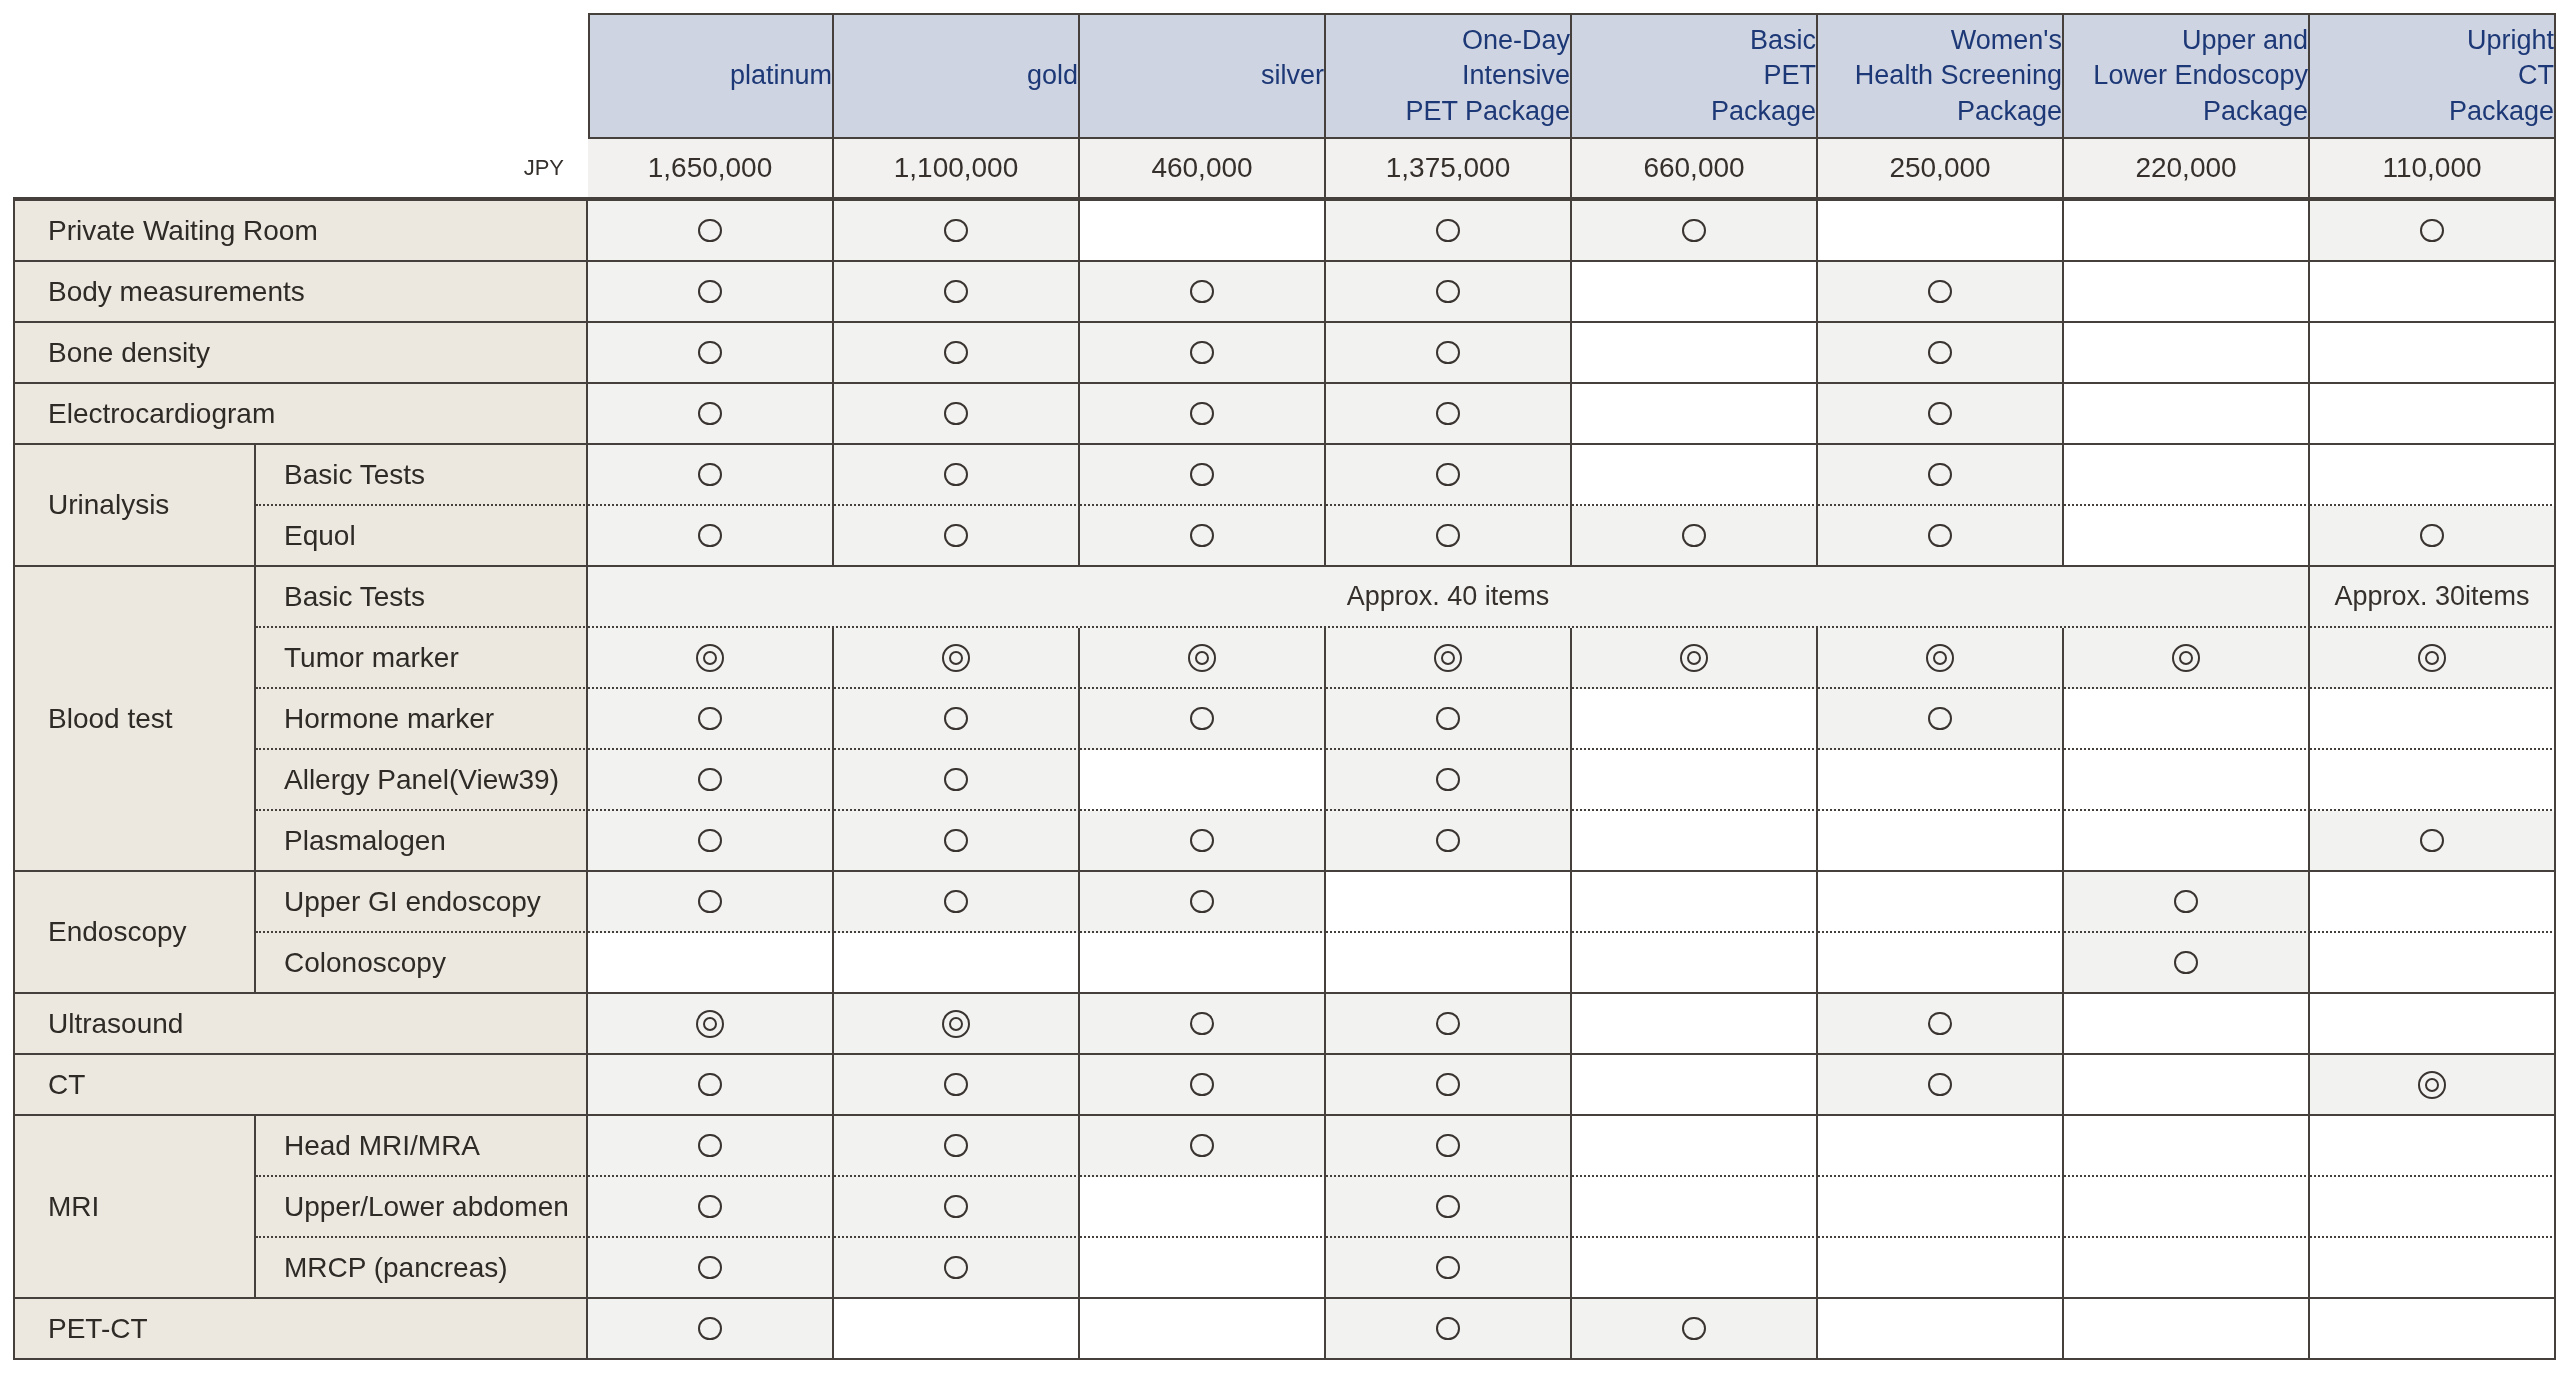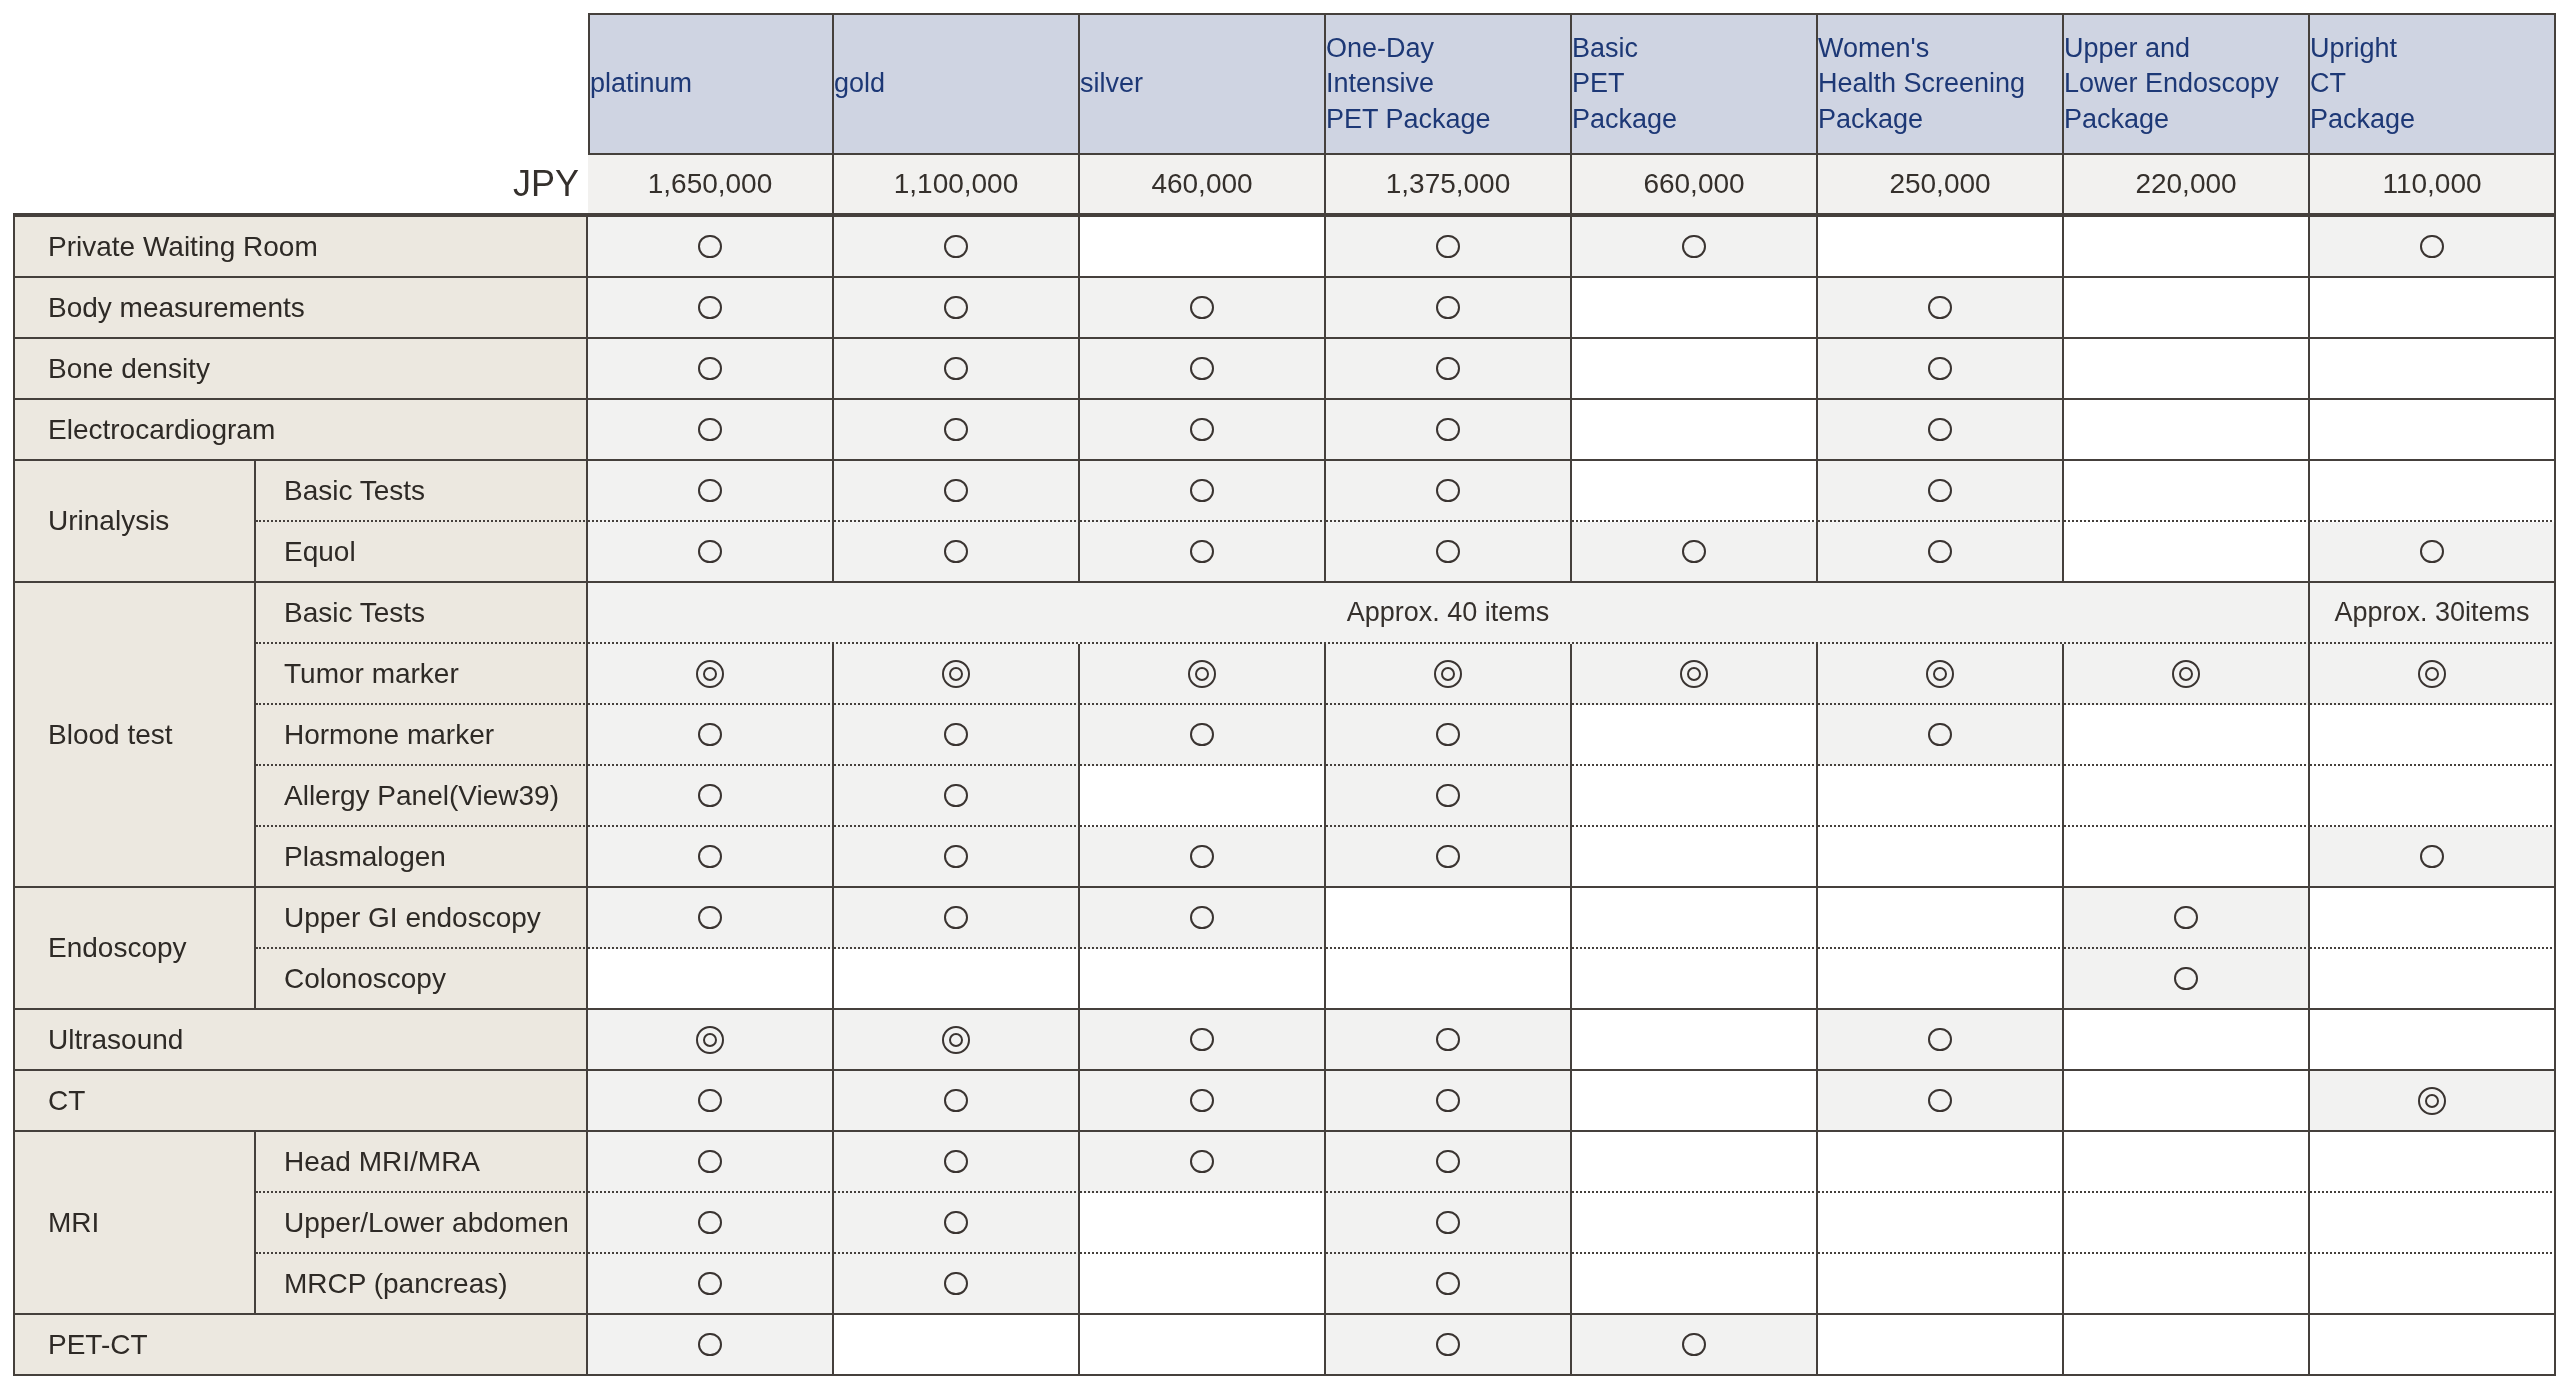--- a/index.html
+++ b/index.html
@@ -18,29 +18,29 @@
   body{
     width:2576px;height:1385px;background:#ffffff;
     font-family:"Liberation Sans", sans-serif;color:var(--tx);
   }
   .page{position:relative;padding:13px 0 0 13px;}
   table.cmp{border-collapse:separate;border-spacing:0;table-layout:fixed;}
   td{padding:0;vertical-align:middle;border:0 solid var(--bc);}
   
   td.hdr{
     background:var(--hdr-bg);color:var(--hdr-tx);
-    font-size:27px;line-height:1.32;text-align:left;white-space:pre-line;
+    font-size:27px;line-height:1.32;text-align:right;white-space:pre-line;
     border-top-width:2.9px;border-right-width:2.3px;border-bottom-width:2.3px;
-    height:142px;
+    height:126px;
   }
   td.hdr.first{border-left-width:2.9px;}
   td.blank{background:#fff;border:none;}
   
   td.jpy-lbl{
-    background:#fff;text-align:right;padding-right:9px;font-size:36px;
+    background:#fff;text-align:right;padding-right:24px;font-size:22px;
     border-bottom:4.7px solid var(--bc);height:62px;
   }
   td.price{
     background:var(--price-bg);text-align:center;font-size:28px;
     border-right-width:2.3px;border-bottom:4.7px solid var(--bc);height:62px;
   }
   
   td.lbl{
     background:var(--lbl-bg);color:var(--lbl-tx);font-size:28px;
     padding-left:33px;text-align:left;

